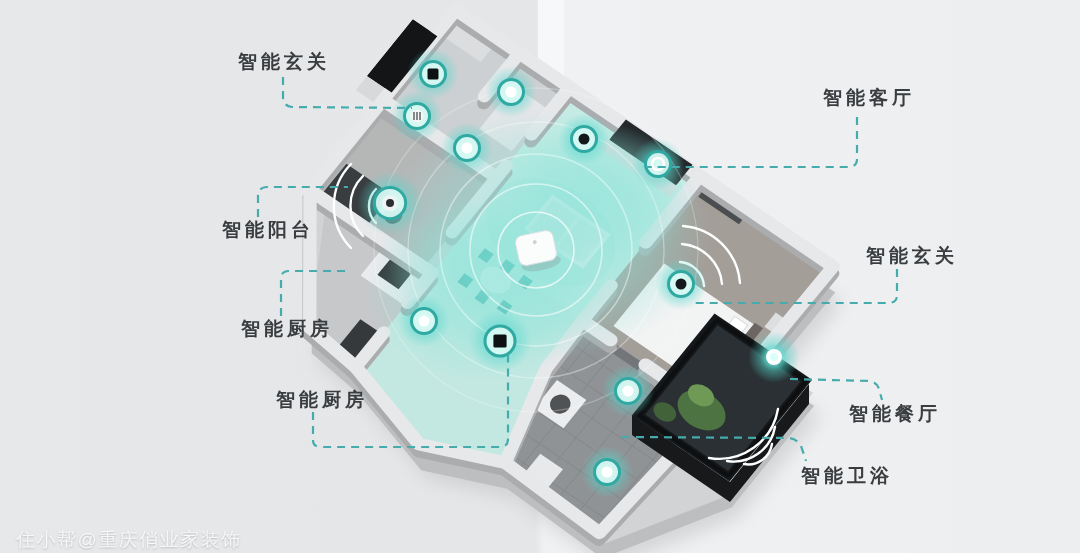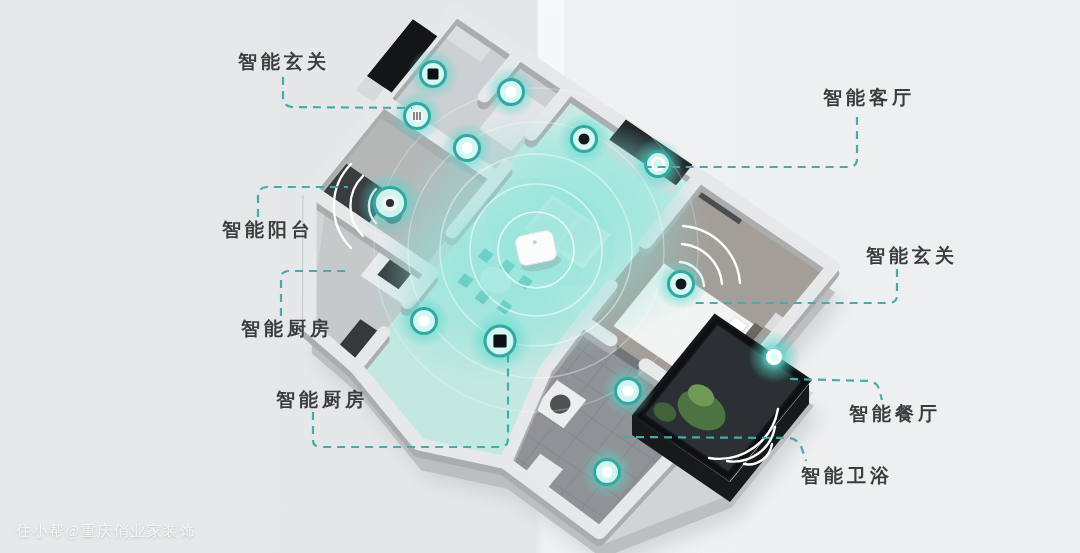--- a/index.html
+++ b/index.html
@@ -17,22 +17,22 @@
   }
   .lbl-entrance{left:238px;top:52px}
   .lbl-living{left:823px;top:88px}
   .lbl-study{left:222px;top:220px}
   .lbl-bedroom{left:866px;top:246px}
   .lbl-kitchen{left:241px;top:319px}
   .lbl-dining{left:276px;top:390px}
   .lbl-balcony{left:849px;top:404px}
   .lbl-bathroom{left:801px;top:466px}
   .watermark{
-    position:absolute;left:16px;bottom:12px;font-size:15px;letter-spacing:1.5px;
-    color:rgba(255,255,255,0.82);text-shadow:0 1px 2px rgba(150,152,155,0.55);font-family:Liberation Serif, serif;
+    position:absolute;left:16px;bottom:0;font-size:19px;letter-spacing:1.5px;
+    color:rgba(255,255,255,0.82);text-shadow:0 1px 2px rgba(150,152,155,0.55);
   }
 </style>
 </head>
 <body>
 
 <div class="stage">
   <div class="seam"></div>
 
   <svg class="art" width="1080" height="553" viewBox="0 0 1080 553">
     <defs>

